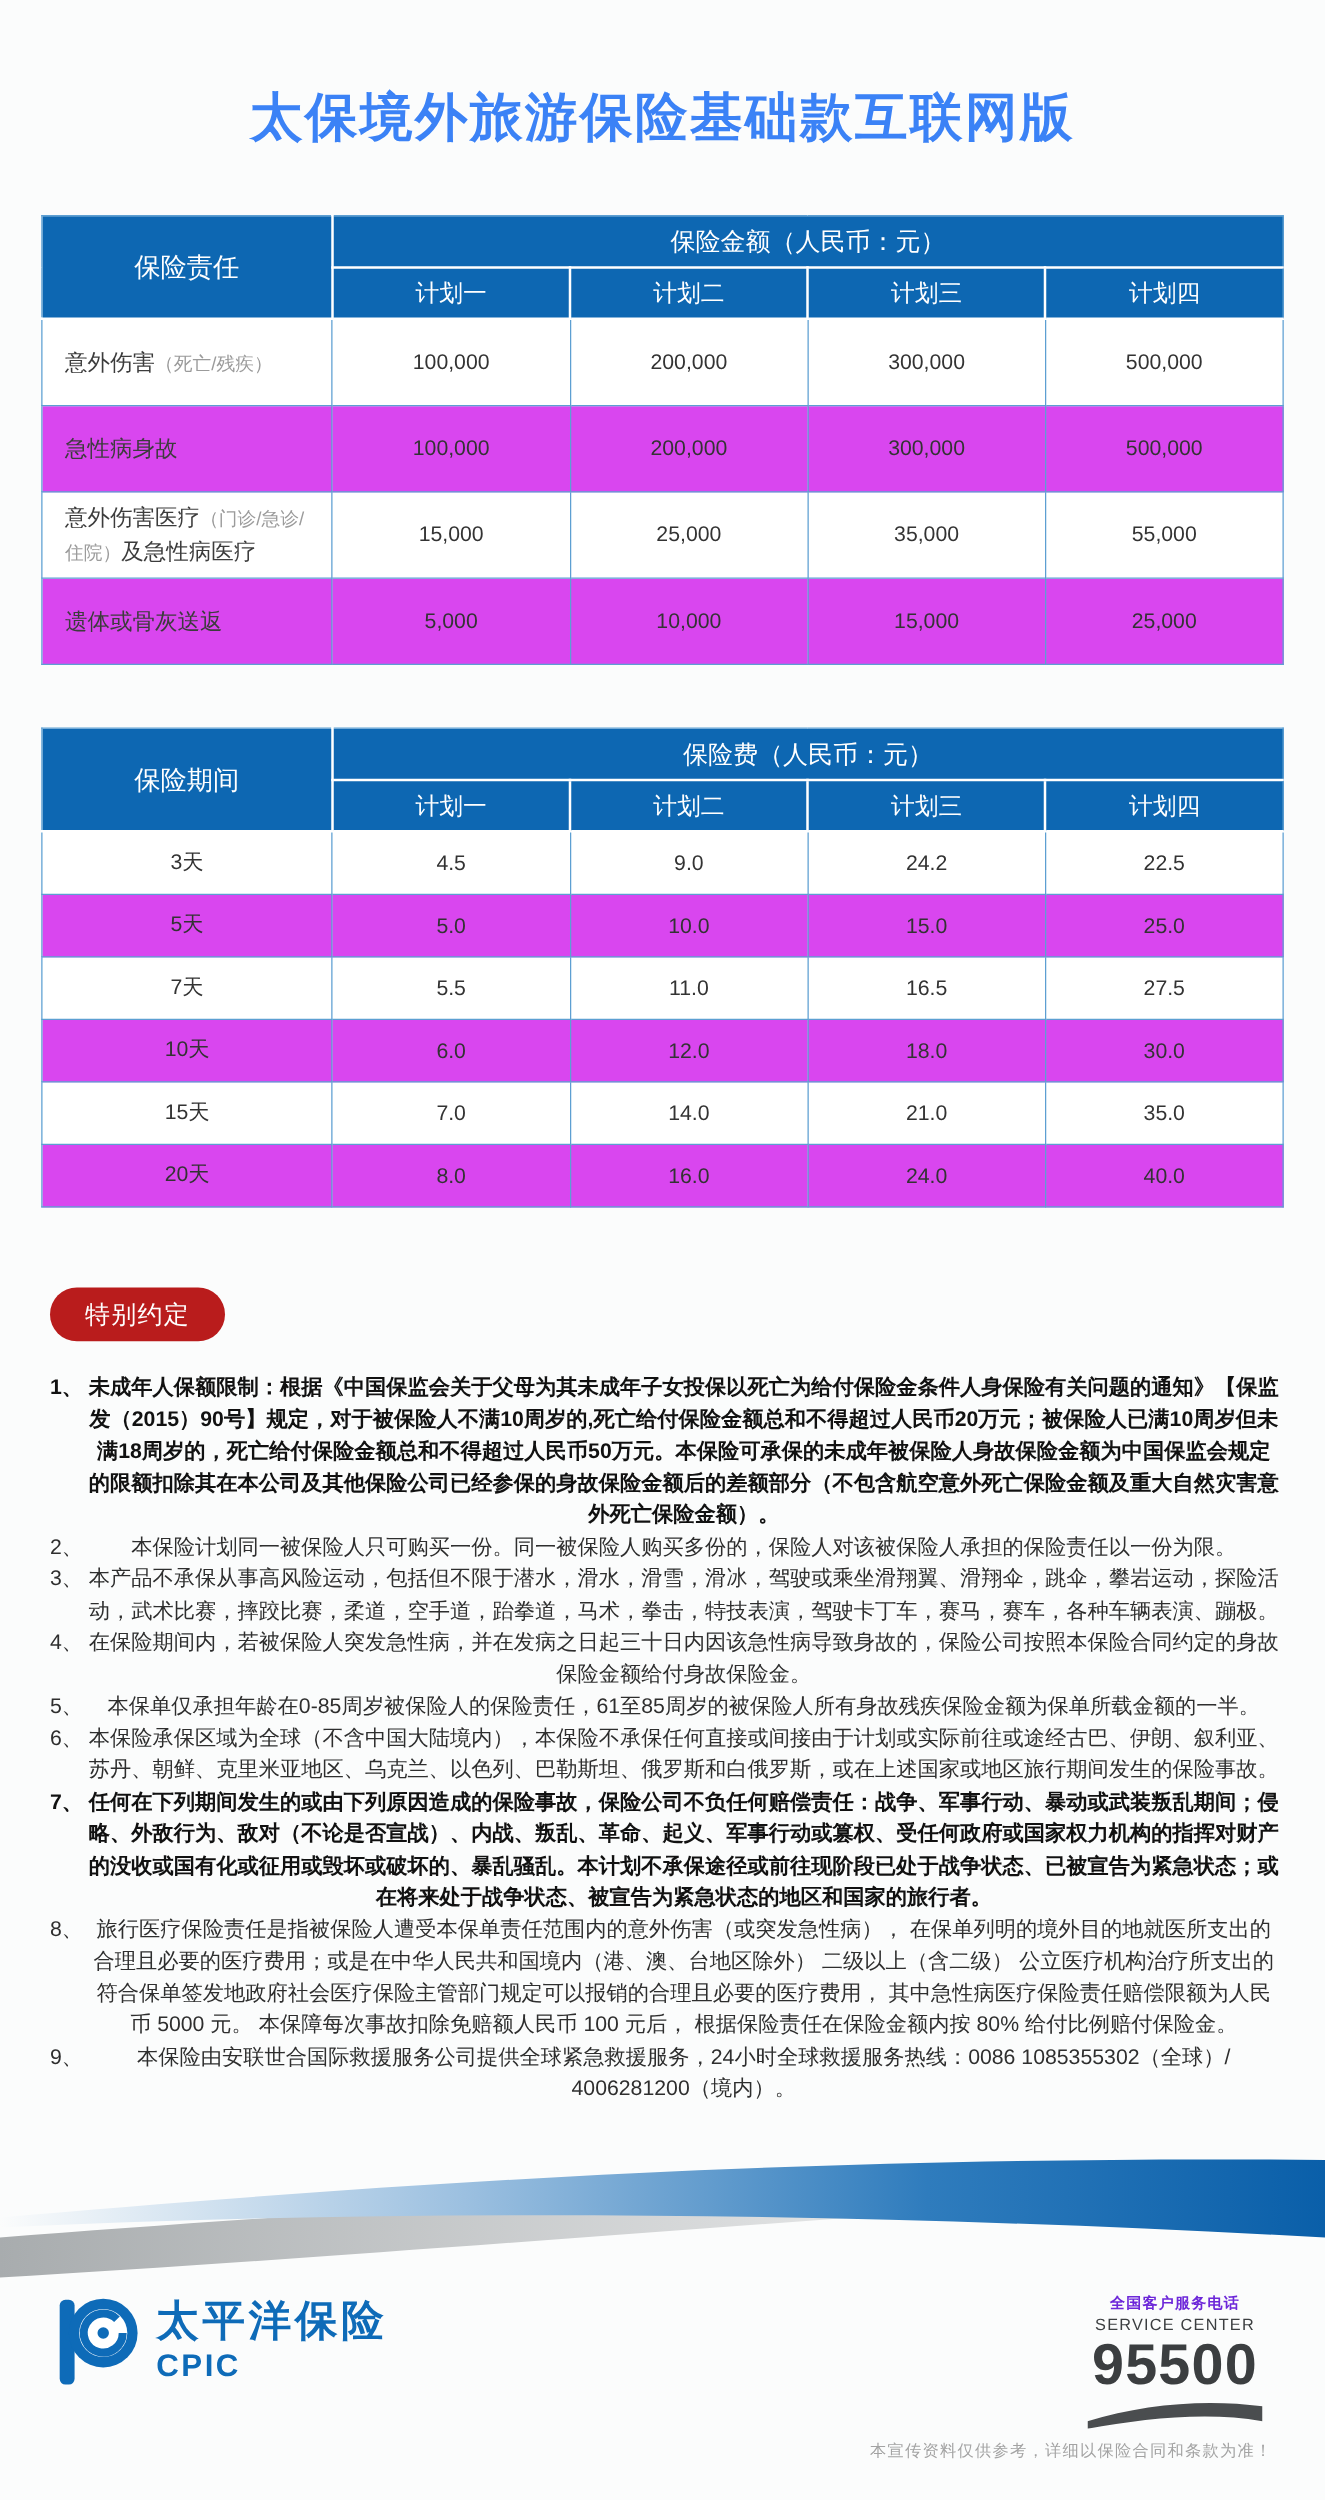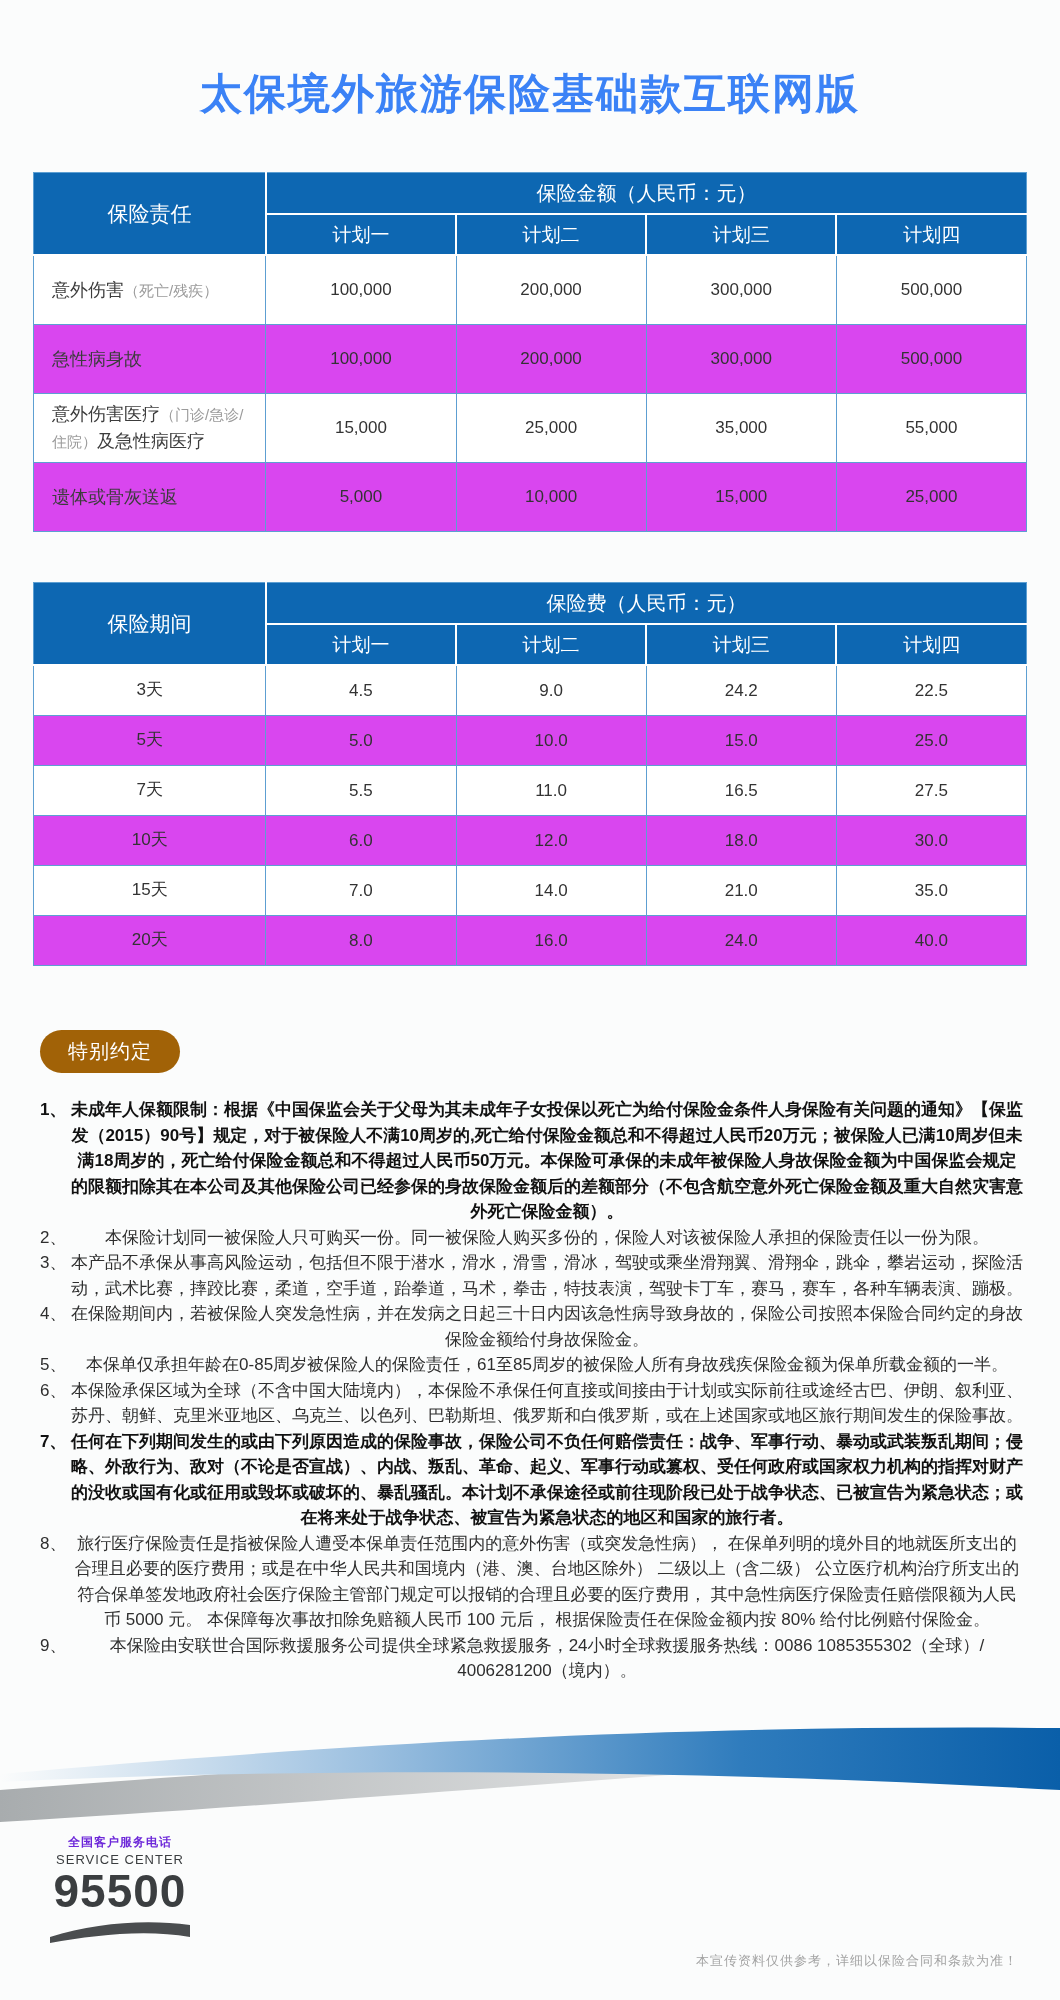--- a/index.html
+++ b/index.html
@@ -46,21 +46,21 @@
     text-align:left;padding:6px 10px 6px 18px;line-height:1.45;
   }
   table.plan-table td.lbl-cell .lbl{color:#3c3c3c;font-weight:400;font-size:18px;}
   table.plan-table td.lbl-cell .note{color:#9b9b9b;font-size:15px;font-weight:400;}
   table.premium td{height:47px;}
   table.premium td.lbl-cell{text-align:center;padding:0;}
   table.premium td.lbl-cell .lbl{font-weight:400;font-size:17px;color:#333;}
   
   .badge{
     display:inline-block;margin:64px 0 0 40px;
-    background:#a16207;color:#fff;font-size:20px;
+    background:#b91c1c;color:#fff;font-size:20px;
     padding:8px 28px;border-radius:24px;letter-spacing:1px;
   }
   .clauses{padding:24px 36px 0 40px;}
   .clause{display:flex;font-size:17px;line-height:25.5px;color:#2e2e2e;}
   .clause .num{flex:0 0 30px;}
   .clause .txt{flex:1;text-align:center;}
   .clause.bold{font-weight:700;color:#111;}
   
   .wave{position:absolute;left:0;top:1712px;width:1060px;height:120px;}
   
@@ -271,20 +271,35 @@
         <stop offset="0.55" stop-color="#d9dbdc"></stop>
         <stop offset="0.85" stop-color="#fbfcfc"></stop>
       </linearGradient>
     </defs>
     <path d="M0,78 C260,58 560,38 900,30 C960,29 1020,30 1060,32 L1060,44 C1020,42 930,44 820,52 C540,72 240,96 0,110 Z" fill="url(#graygrad)"></path>
     <path d="M0,62 C300,36 640,12 1060,16 L1060,78 C700,58 330,54 0,70 Z" fill="url(#bluegrad)"></path>
   </svg>
 
   
   <div class="footer">
+    <div class="brand">
+      <span class="mark">
+        <svg width="66" height="78" viewBox="0 0 72 84">
+          <rect x="3" y="8" width="13" height="74" rx="5" fill="#0e6bb8"></rect>
+          <circle cx="41" cy="37" r="30" fill="#0e6bb8"></circle>
+          <circle cx="41" cy="37" r="21" fill="#ffffff"></circle>
+          <path d="M53 25 a17 17 0 1 0 5 12" fill="none" stroke="#0e6bb8" stroke-width="7"></path>
+          <circle cx="41" cy="37" r="5" fill="#0e6bb8"></circle>
+        </svg>
+      </span>
+      <span class="names">
+        <span class="cn">太平洋保险</span>
+        <span class="en">CPIC</span>
+      </span>
+    </div>
     <div class="service">
       <div class="cn">全国客户服务电话</div>
       <div class="en">SERVICE CENTER</div>
       <div class="num">95500</div>
       <svg width="140" height="26" viewBox="0 0 140 26">
         <path d="M0,20 C45,6 95,2 140,8 L140,20 C95,12 45,18 0,26 Z" fill="#4a4d4f"></path>
       </svg>
     </div>
   </div>
 

